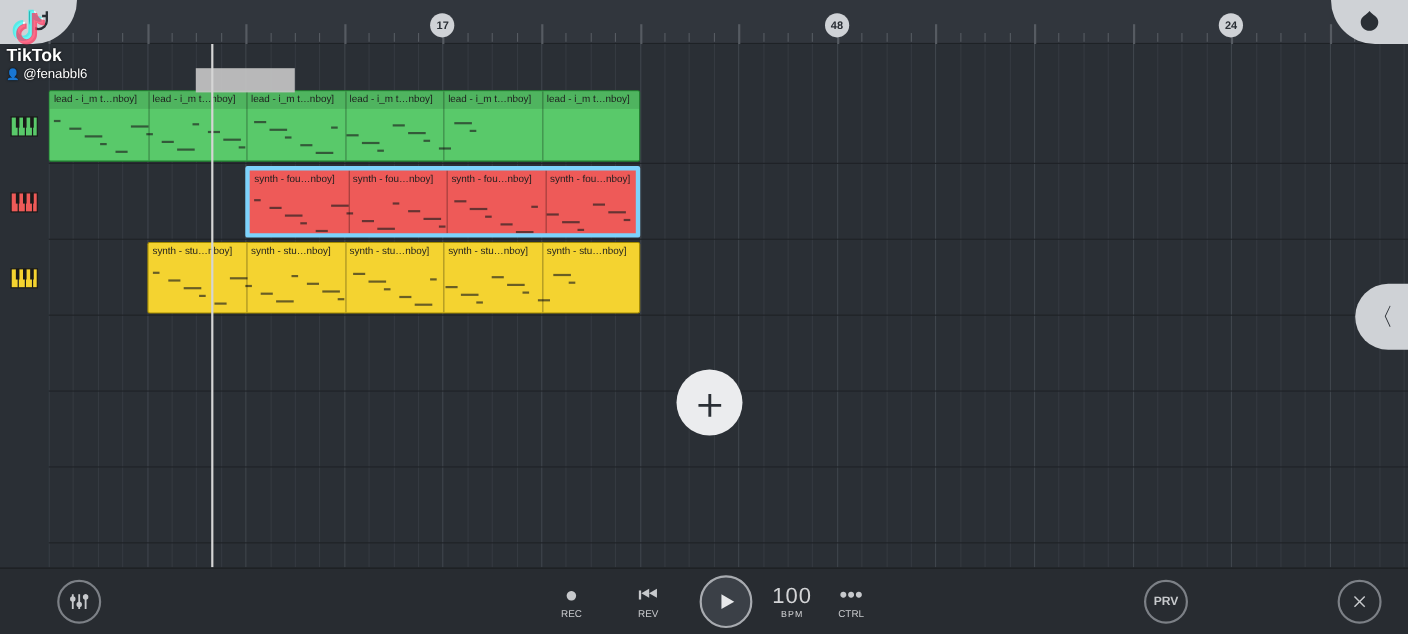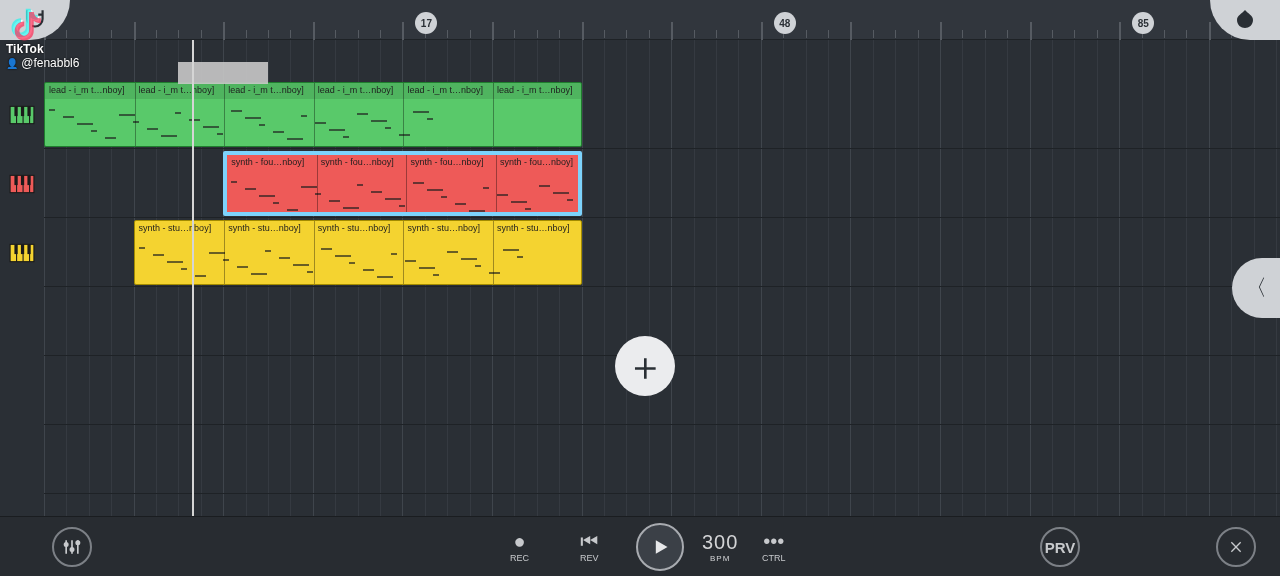--- a/index.html
+++ b/index.html
@@ -7,21 +7,21 @@
   
   .corner-top-left, .corner-top-right { position: absolute; top: 0; width: 70px; height: 40px; background: #cfd2d6; z-index: 40; display:flex; align-items:center; justify-content:center; color:#2a2f35; }
   .corner-top-left { left: 0; border-radius: 0 0 40px 0; }
   .corner-top-right { right: 0; border-radius: 0 0 0 40px; }
   .corner-top-right svg { width:24px; height:24px; }
   
   .ruler { position: absolute; left: 44px; right: 0; top: 0; height: 40px; background: #31363d; border-bottom: 1px solid #1e2226; z-index: 10; }
   .tick { position: absolute; top: 0; width: 1px; background: #565b62; }
   .tick.minor { height: 8px; top: 30px; }
   .tick.major { height: 18px; top: 22px; width:2px; }
-  .marker { position: absolute; top: 12px; transform: translateX(-50%); width: 22px; height: 22px; border-radius: 50%; background: #cfd2d6; color:#2a2f35; font-size:10px; font-weight:600; display:flex; align-items:center; justify-content:center;margin-left:24px; }
+  .marker { position: absolute; top: 12px; transform: translateX(-50%); width: 22px; height: 22px; border-radius: 50%; background: #cfd2d6; color:#2a2f35; font-size:10px; font-weight:600; display:flex; align-items:center; justify-content:center; }
   
   .track-icons { position: absolute; left: 0; top: 40px; width: 44px; bottom: 60px; background: #2a2f35; z-index: 15; }
   .track-icon-cell { height: 69px; display:flex; align-items:center; justify-content:center; }
   .keys-mini { width:26px; height:26px; display:block; }
   
   .arrange { position: absolute; left: 44px; right: 0; top: 40px; bottom: 60px; overflow: hidden; }
   .vgrid { position:absolute; top:0; bottom:0; width:1px; background:#353a41; }
   .track-row { position: absolute; left: 0; right: 0; height: 69px; border-bottom: 1px solid #1e2226; }
   .clip { position:absolute; height:65px; top:2px; border-radius:2px; overflow:hidden; }
   .clip-head { height:16px; font-size:9px; color:#1e1e1e; padding:2px 4px; white-space:nowrap; overflow:hidden; }
@@ -43,21 +43,21 @@
   .tbtn .ic { font-size:20px; line-height:1; }
   .round { width:40px; height:40px; border-radius:50%; border:2px solid #7c8086; display:flex; align-items:center; justify-content:center; color:#c7c9cc; }
   .round.play { width:48px; height:48px; background:#3b4047; border:2px solid #a8abb0; }
   .round.play svg { width:20px; height:20px; fill:#e7e8ea; }
   .bpm-block { text-align:center; color:#d3d4d6; }
   .bpm-block .v { font-size:20px; font-weight:500; letter-spacing:1px; }
   .bpm-block .lbl { font-size:8px; letter-spacing:1px; }
   
   .wm { position:absolute; left:6px; top:4px; z-index:70; color:#fff; font-weight:700; font-size:16px; text-shadow:0 0 2px #000; }
   .wm .logo { width:38px; height:38px; display:block; }
-  .wm .brand { font-size:12px; }
+  .wm .brand { font-size:16px; }
   .wm .handle { font-size:12px; font-weight:500; }
   .wm .handle::before { content:"👤 "; font-size:10px; }
   
   .side-pill { position:absolute; right:0; top:258px; width:48px; height:60px; background:#cfd2d6; border-radius:30px 0 0 30px; display:flex; align-items:center; justify-content:center; color:#2a2f35; font-size:22px; z-index:40; }
 </style>
 </head>
 <body>
 
 <div class="wm">
   <svg class="logo" viewBox="0 0 48 48">
@@ -133,21 +133,21 @@
     <div class="tick major" style="left: 1075.2px;"></div>
     <div class="tick minor" style="left: 1097.6px;"></div>
     <div class="tick minor" style="left: 1120px;"></div>
     <div class="tick minor" style="left: 1142.4px;"></div>
     <div class="tick major" style="left: 1164.8px;"></div>
     <div class="tick minor" style="left: 1187.2px;"></div>
     <div class="tick minor" style="left: 1209.6px;"></div>
     <div class="tick minor" style="left: 1232px;"></div>
     <div class="marker" style="left: 358.4px;">17</div>
     <div class="marker" style="left: 716.8px;">48</div>
-    <div class="marker" style="left: 1075.2px;">85</div>
+    <div class="marker" style="left: 1075.2px;">24</div>
   </div>
 
 <div class="track-icons" id="track-icons">
     <div style="height: 40px;"></div>
     <div class="track-icon-cell">
       <svg class="keys-mini" viewBox="0 0 24 24">
     <rect x="1" y="4" width="22" height="16" fill="#59c96a" rx="1"></rect>
     <rect x="1" y="4" width="22" height="16" fill="none" stroke="#1a1a1a" stroke-width="1"></rect>
     <line x1="7" y1="4" x2="7" y2="20" stroke="#1a1a1a"></line>
     <line x1="13" y1="4" x2="13" y2="20" stroke="#1a1a1a"></line>
@@ -400,31 +400,31 @@
   </div>
   <div class="tbtn" style="left:636px">
     <div class="round play">
       <svg viewBox="0 0 24 24">
           <path d="M7 4l14 8L7 20z"></path>
         </svg>
     </div>
   </div>
   <div class="tbtn" style="left:702px">
     <div class="bpm-block">
-      <div class="v">300</div>
+      <div class="v">100</div>
       <div class="lbl">BPM</div>
     </div>
   </div>
   <div class="tbtn" style="left:762px">
     <span class="ic">•••</span>
     <span>CTRL</span>
   </div>
 
   <div class="tbtn" style="right:200px">
-    <div class="round" style="font-size:15px;font-weight:600">PRV</div>
+    <div class="round" style="font-size:11px;font-weight:600">PRV</div>
   </div>
   <div class="tbtn" style="right:24px">
     <div class="round">
       <svg width="16" height="16" viewBox="0 0 24 24" stroke="#c7c9cc" stroke-width="2">
           <path d="M5 5l14 14M19 5L5 19"></path>
         </svg>
     </div>
   </div>
 </div>
 

